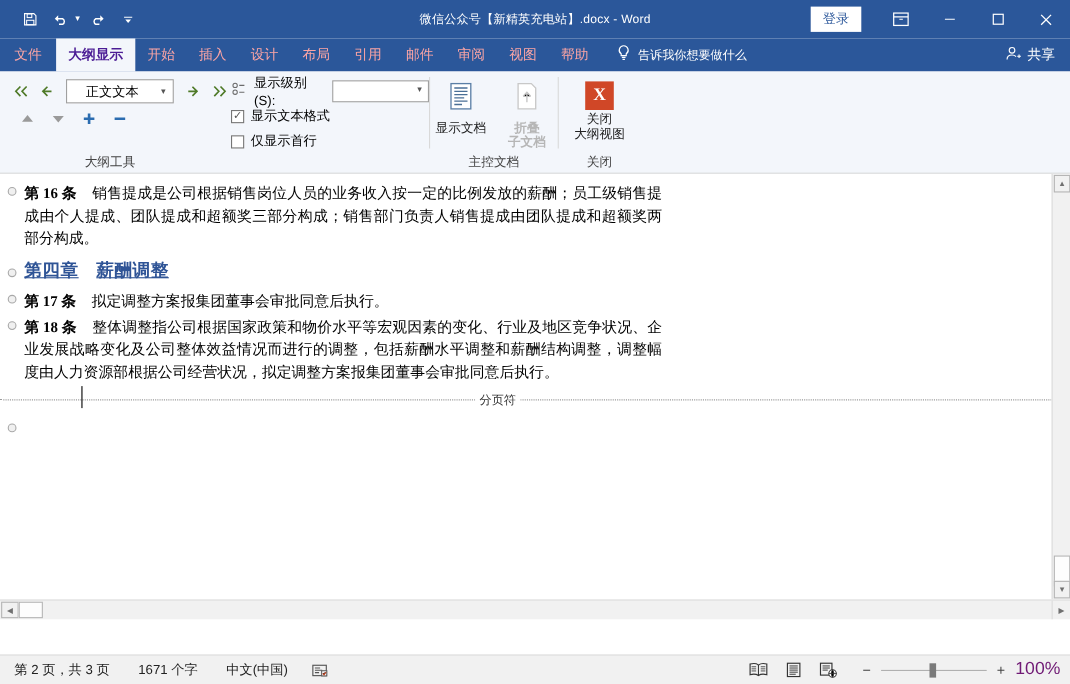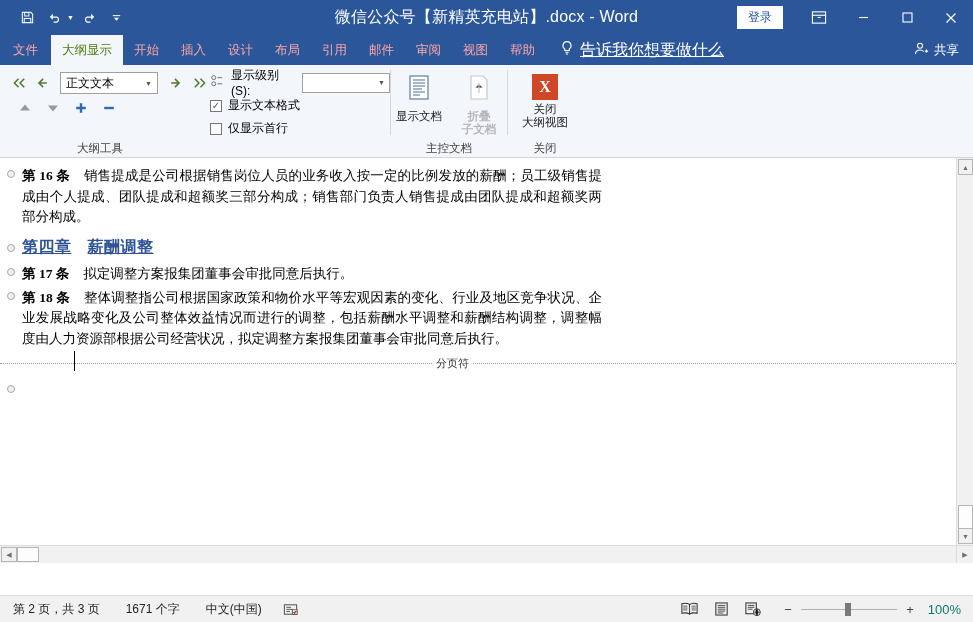--- a/index.html
+++ b/index.html
@@ -18,21 +18,21 @@
   }
   .qat { display: flex; align-items: center; padding-left: 14px; gap: 2px; }
   .qat-btn {
     width: 26px; height: 24px; display: flex; align-items: center; justify-content: center;
     color: #fff;
   }
   .qat-btn svg { display: block; }
   .qat-caret { font-size: 7px; color: #fff; margin-left: -3px; line-height: 1; }
   .title-text {
     position: absolute; left: 0; right: 0; text-align: center;
-    color: #fff; font-size: 16px; letter-spacing: .2px;
+    color: #fff; font-size: 11px; letter-spacing: .2px;
     pointer-events: none;
   }
   .win-right { margin-left: auto; display: flex; align-items: center; height: 100%; }
   .signin {
     background: #fff; color: #2b579a; font-size: 12px; padding: 3px 11px;
     margin-right: 14px; line-height: 1.4;
   }
   .ribbon-display, .win-btn {
     width: 44px; height: 35px; display: flex; align-items: center; justify-content: center;
     color: #fff;
@@ -41,24 +41,24 @@
 
   
   .tabbar {
     height: 30px; background: #2b579a; display: flex; align-items: stretch;
     flex: 0 0 30px; position: relative;
   }
   .tab {
     color: #fca5a5; font-size: 12.5px; padding: 0 11px; display: flex; align-items: center;
     white-space: nowrap;
   }
-  .tab.active { background: #f3f6fb; color: #4d7c0f; }
+  .tab.active { background: #f3f6fb; color: #4c1d95; font-weight: bold; }
   .tab.file { padding: 0 13px; }
   .tellme { display: flex; align-items: center; gap: 6px; padding: 0 8px 0 14px; color: #fff; }
-  .tellme-text { font-size: 16px; text-decoration: underline; }
+  .tellme-text { font-size: 11px; }
   .share { margin-left: auto; display: flex; align-items: center; gap: 4px; color: #fff;
     padding: 0 14px; font-size: 12.5px; }
 
   
   .ribbon {
     background: #f3f6fb; border-bottom: 1px solid #d4d4d4;
     flex: 0 0 93px; height: 93px; display: flex; position: relative;
   }
   .grp { position: relative; display: flex; flex-direction: column; height: 100%; }
   .grp-body { flex: 1; display: flex; align-items: flex-start; padding-top: 7px; }
@@ -73,21 +73,21 @@
   .otool { display: flex; flex-direction: column; gap: 3px; padding-left: 8px; }
   .orow { display: flex; align-items: center; gap: 2px; }
   .oicon {
     width: 22px; height: 22px; display: flex; align-items: center; justify-content: center;
     color: #5a7a2f;
   }
   .oicon.blue { color: #2b6cb0; }
   .oicon.gray { color: #9a9a9a; }
   .lvl-select {
     width: 98px; height: 22px; border: 1px solid #a0a0a0; background: #fff;
-    font-size: 12px; display: flex; align-items: center; padding: 0 2px 0 5px;
+    font-size: 12px; display: flex; align-items: center; padding: 0 2px 0 17px;
     margin: 0 4px; position: relative; color: #000;
   }
   .lvl-select .val { flex: 1; }
   .lvl-select .dd { font-size: 7px; color: #555; padding-right: 3px; }
   .orow2 { padding-left: 6px; gap: 6px; }
 
   
   .g-show { width: 190px; padding-left: 10px; }
   .showrow { display: flex; align-items: center; gap: 6px; height: 21px; font-size: 12px; color: #000; }
   .chk {
@@ -210,21 +210,21 @@
   .view-btn {
     width: 30px; height: 22px; display: flex; align-items: center; justify-content: center;
     color: #333;
   }
   .zoom-wrap { display: flex; align-items: center; gap: 7px; margin-left: 12px; }
   .zoom-sign { font-size: 13px; color: #444; width: 12px; text-align: center; }
   .ztrack { width: 96px; height: 1px; background: #b0b0b0; position: relative; }
   .zthumb {
     position: absolute; left: 44px; top: -6px; width: 6px; height: 13px; background: #7a7a7a;
   }
-  .zval { font-size: 13px; color: #0f766e; width: 38px; text-align: right; }
+  .zval { font-size: 16px; color: #701a75; width: 38px; text-align: right; }
 </style>
 </head>
 <body>
 
 <div id="app">
 
   <div class="titlebar">
     <div class="qat">
       <div class="qat-btn" title="保存">
         <svg width="15" height="15" viewBox="0 0 16 16">

